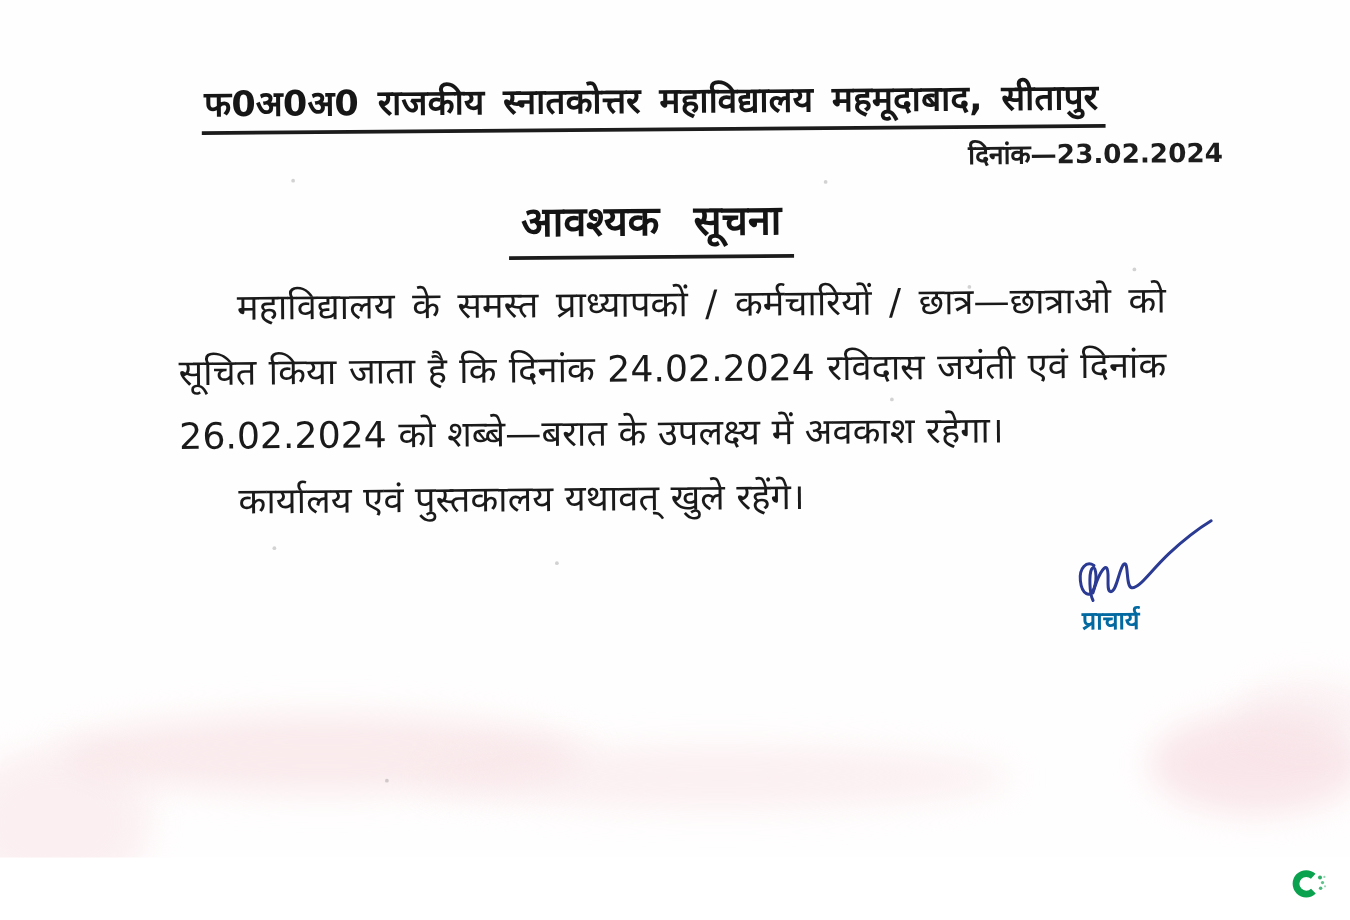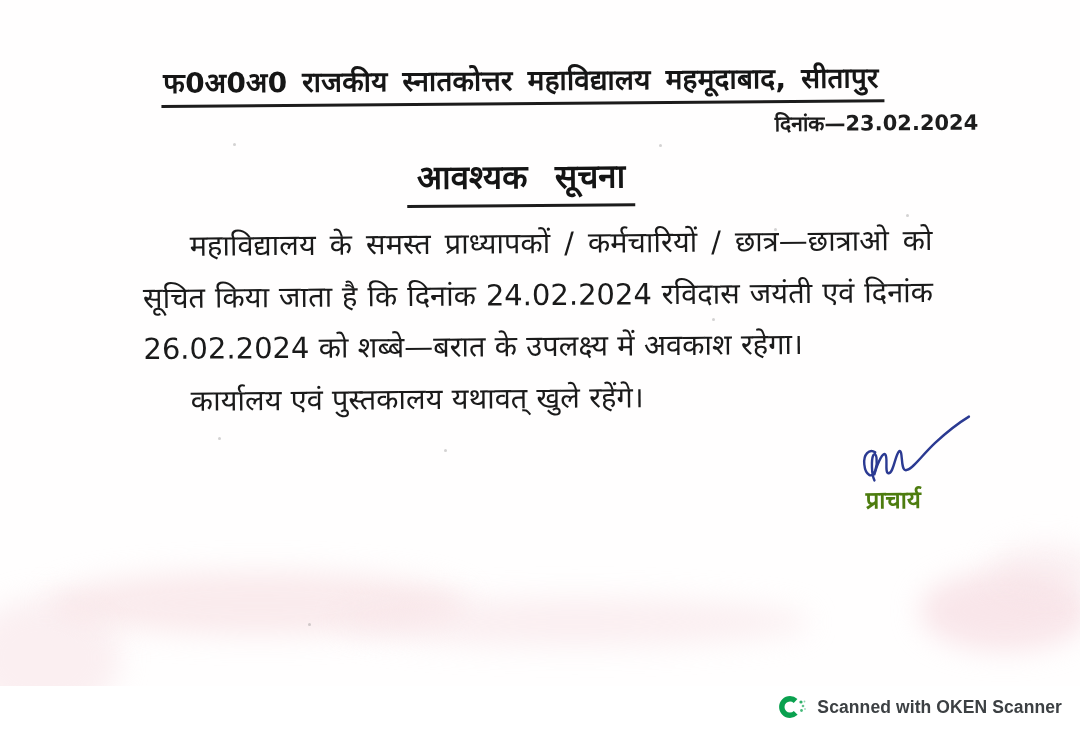--- a/index.html
+++ b/index.html
@@ -99,23 +99,23 @@
   .body-line.indent { text-indent: 47px; }
 
   .signature-wrap {
     position: absolute;
     left: 856px; top: 417px;
     width: 135px; height: 75px;
   }
   .signatory {
     position: absolute;
     left: 864px; top: 485px;
-    font-size: 24px;
+    font-size: 20px;
     font-weight: 600;
-    color: #4d7c0f;
+    color: #0369a1;
   }
 
   .scan-artifact {
     position: absolute;
     left: 852px; top: 698px;
     width: 212px; height: 2px;
     background: linear-gradient(to right, rgba(150,150,150,0.12), rgba(140,140,140,0.38));
     pointer-events: none;
   }
   .scan-artifact::after {
@@ -203,16 +203,15 @@
 
   <div class="scanner-footer">
     <svg class="oken-logo" viewBox="0 0 30 30">
       <circle cx="13" cy="15" r="8.2" fill="none" stroke="#0aa14f" stroke-width="5.4" stroke-dasharray="38 13.5" stroke-dashoffset="45" stroke-linecap="butt"></circle>
       <circle cx="24" cy="10" r="1.6" fill="#0aa14f" opacity="0.85"></circle>
       <circle cx="26" cy="14" r="1.3" fill="#0aa14f" opacity="0.65"></circle>
       <circle cx="24.5" cy="18.5" r="1.4" fill="#0aa14f" opacity="0.75"></circle>
       <circle cx="27.5" cy="9.5" r="0.9" fill="#0aa14f" opacity="0.45"></circle>
       <circle cx="28" cy="17" r="0.9" fill="#0aa14f" opacity="0.4"></circle>
     </svg>
-    <span class="scanner-credit">Scanned with OKEN Scanner</span>
   </div>
 
 </div>
 
 </body></html>

